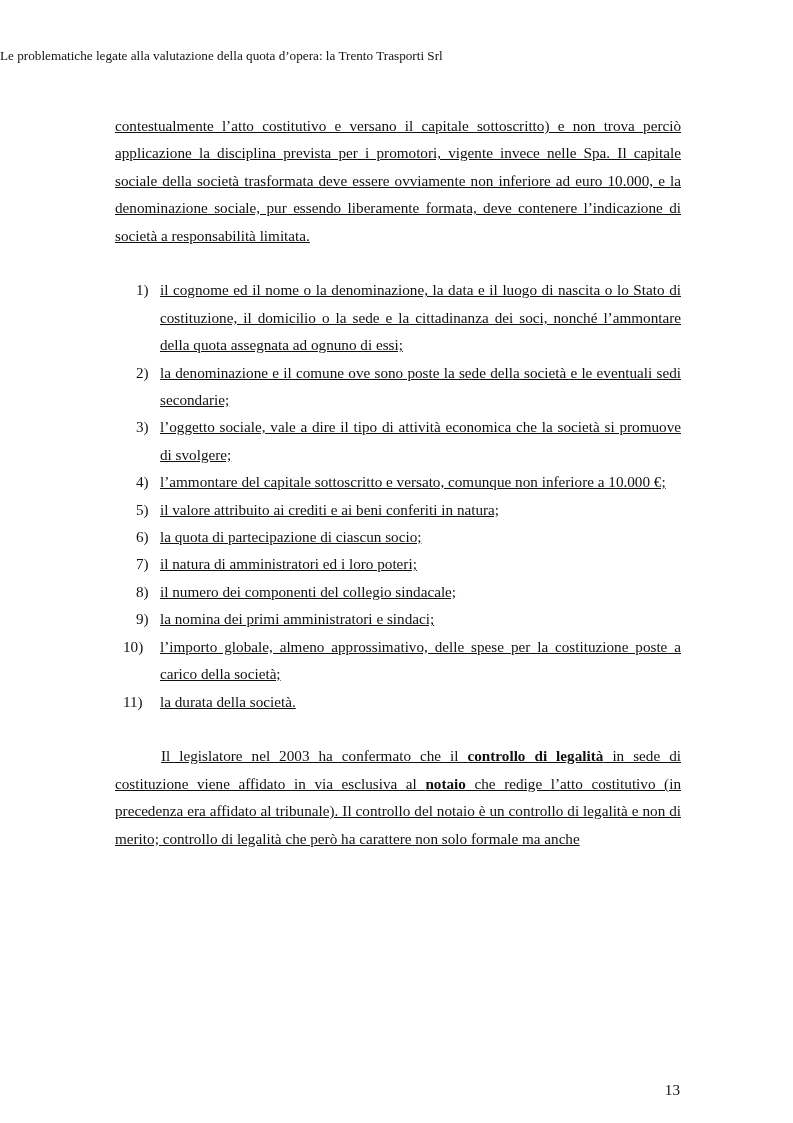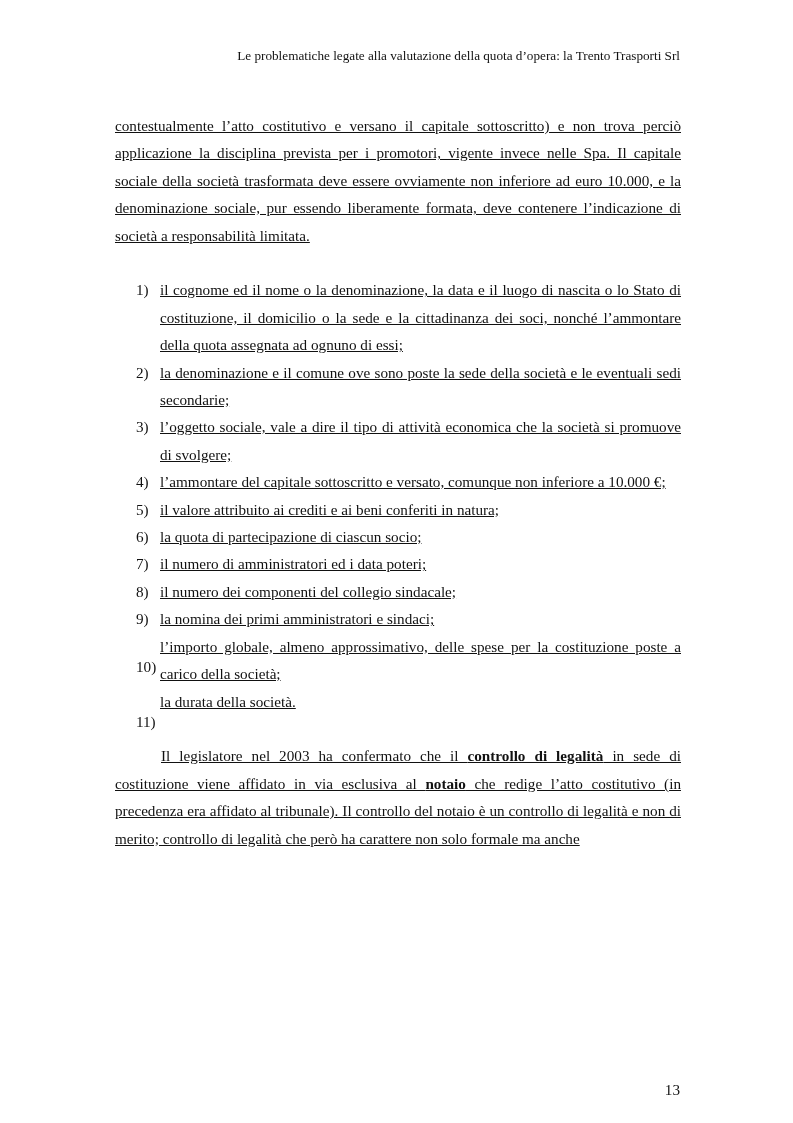--- a/index.html
+++ b/index.html
@@ -1,49 +1,49 @@
 <!DOCTYPE html>
 <html><head>
 <meta charset="utf-8">
 <style>
   html, body { margin: 0; padding: 0; background: #ffffff; }
   body { width: 793px; height: 1123px; position: relative; overflow: hidden;
          font-family: "Liberation Serif", "DejaVu Serif", serif; color: #111; }
-  .header { position: absolute; left: 0; width: 680px; top: 48px; text-align: right;
+  .header { position: absolute; left: 0; width: 680px; top: 48px; 
             font-size: 13.2px; line-height: 16px; font-family: Liberation Serif, serif; }
   .body { position: absolute; left: 115px; width: 566px; top: 112px;
           font-size: 15.2px; line-height: 27.4px; text-decoration: underline; }
   p { margin: 0; text-align: justify; text-align-last: left; }
   .indent { text-indent: 46px; }
   .gap { height: 27.4px; }
   ol { list-style: none; margin: 0; padding: 0; }
   li { position: relative; padding-left: 45px; text-align: justify; }
   .num { position: absolute; left: 21px; top: 0; }
-  li.wide .num { left: 21px; margin-top: 20px; }
+  li.wide .num { left: 8px; }
   li.wide { padding-left: 45px; }
   b { font-weight: bold; }
   .page-number { position: absolute; left: 0; width: 680px; top: 1057px; text-align: right;
                  font-size: 15.2px; margin-top: 24px; }
 </style>
 </head>
 <body>
 
 <div class="header">Le problematiche legate alla valutazione della quota d’opera: la Trento Trasporti Srl</div>
 
 <div class="body">
   <p>contestualmente l’atto costitutivo e versano il capitale sottoscritto) e non trova perciò applicazione la disciplina prevista per i promotori, vigente invece nelle Spa. Il capitale sociale della società trasformata deve essere ovviamente non inferiore ad euro 10.000, e la denominazione sociale, pur essendo liberamente formata, deve contenere l’indicazione di società a responsabilità limitata.</p>
   <div class="gap"></div>
   <ol>
     <li><span class="num">1)</span><span>il cognome ed il nome o la denominazione, la data e il luogo di nascita o lo Stato di costituzione, il domicilio o la sede e la cittadinanza dei soci, nonché l’ammontare della quota assegnata ad ognuno di essi;</span></li>
     <li><span class="num">2)</span><span>la denominazione e il comune ove sono poste la sede della società e le eventuali sedi secondarie;</span></li>
     <li><span class="num">3)</span><span>l’oggetto sociale, vale a dire il tipo di attività economica che la società si promuove di svolgere;</span></li>
     <li><span class="num">4)</span><span>l’ammontare del capitale sottoscritto e versato, comunque non inferiore a 10.000 €;</span></li>
     <li><span class="num">5)</span><span>il valore attribuito ai crediti e ai beni conferiti in natura;</span></li>
     <li><span class="num">6)</span><span>la quota di partecipazione di ciascun socio;</span></li>
-    <li><span class="num">7)</span><span>il numero di amministratori ed i data poteri;</span></li>
+    <li><span class="num">7)</span><span>il natura di amministratori ed i loro poteri;</span></li>
     <li><span class="num">8)</span><span>il numero dei componenti del collegio sindacale;</span></li>
     <li><span class="num">9)</span><span>la nomina dei primi amministratori e sindaci;</span></li>
     <li class="wide"><span class="num">10)</span><span>l’importo globale, almeno approssimativo, delle spese per la costituzione poste a carico della società;</span></li>
     <li class="wide"><span class="num">11)</span><span>la durata della società.</span></li>
   </ol>
   <div class="gap"></div>
   <p class="indent"><span>Il legislatore nel 2003 ha confermato che il </span><b>controllo di legalità</b><span> in sede di costituzione viene affidato in via esclusiva al </span><b>notaio</b><span> che redige l’atto costitutivo (in precedenza era affidato al tribunale). Il controllo del notaio è un controllo di legalità e non di merito; controllo di legalità che però ha carattere non solo formale ma anche</span></p>
 </div>
 
 <div class="page-number">13</div>

